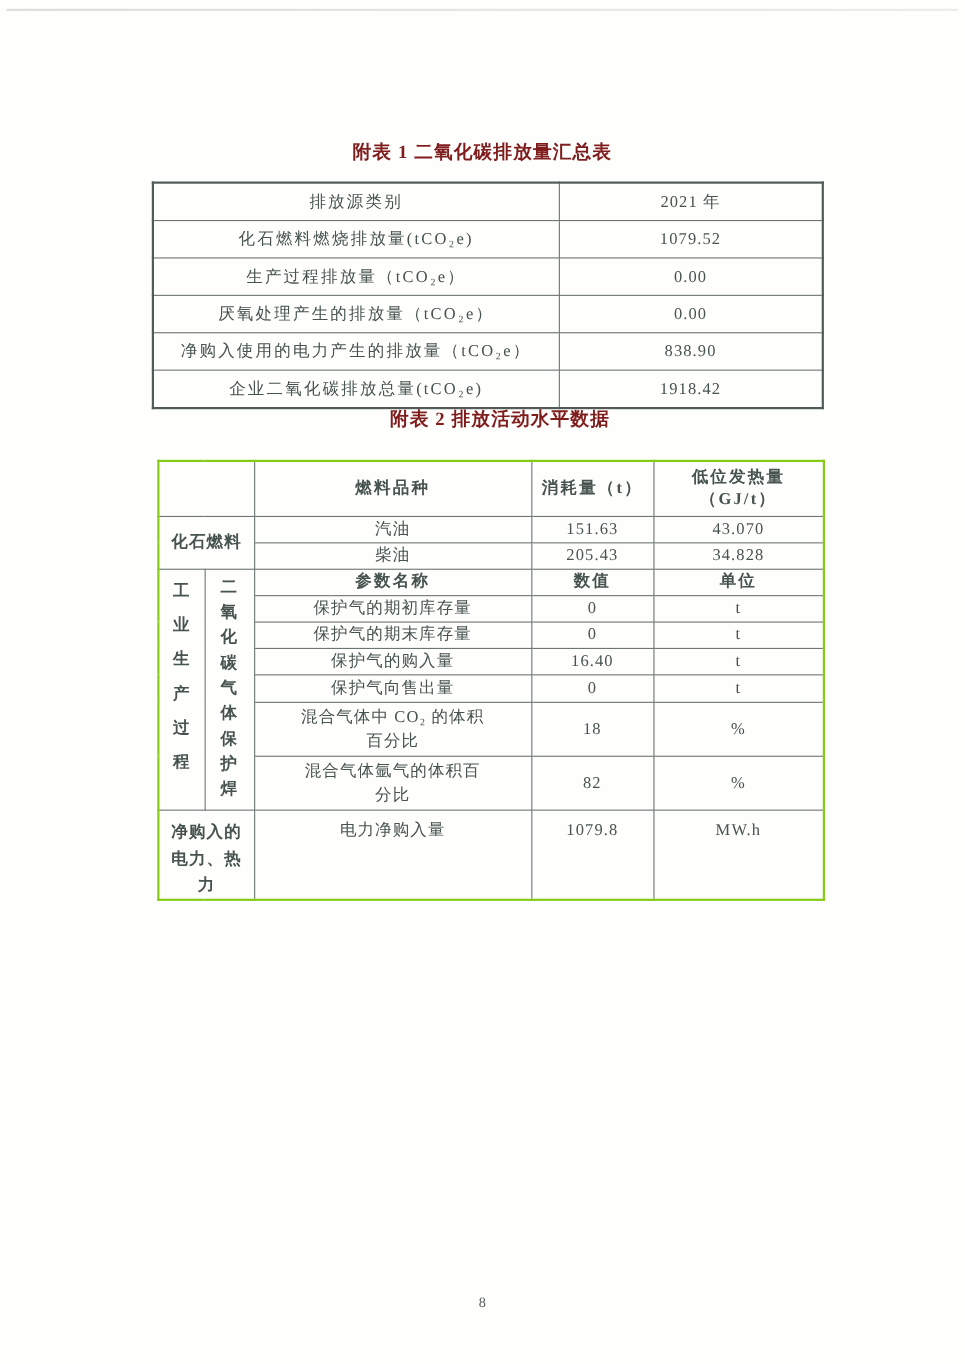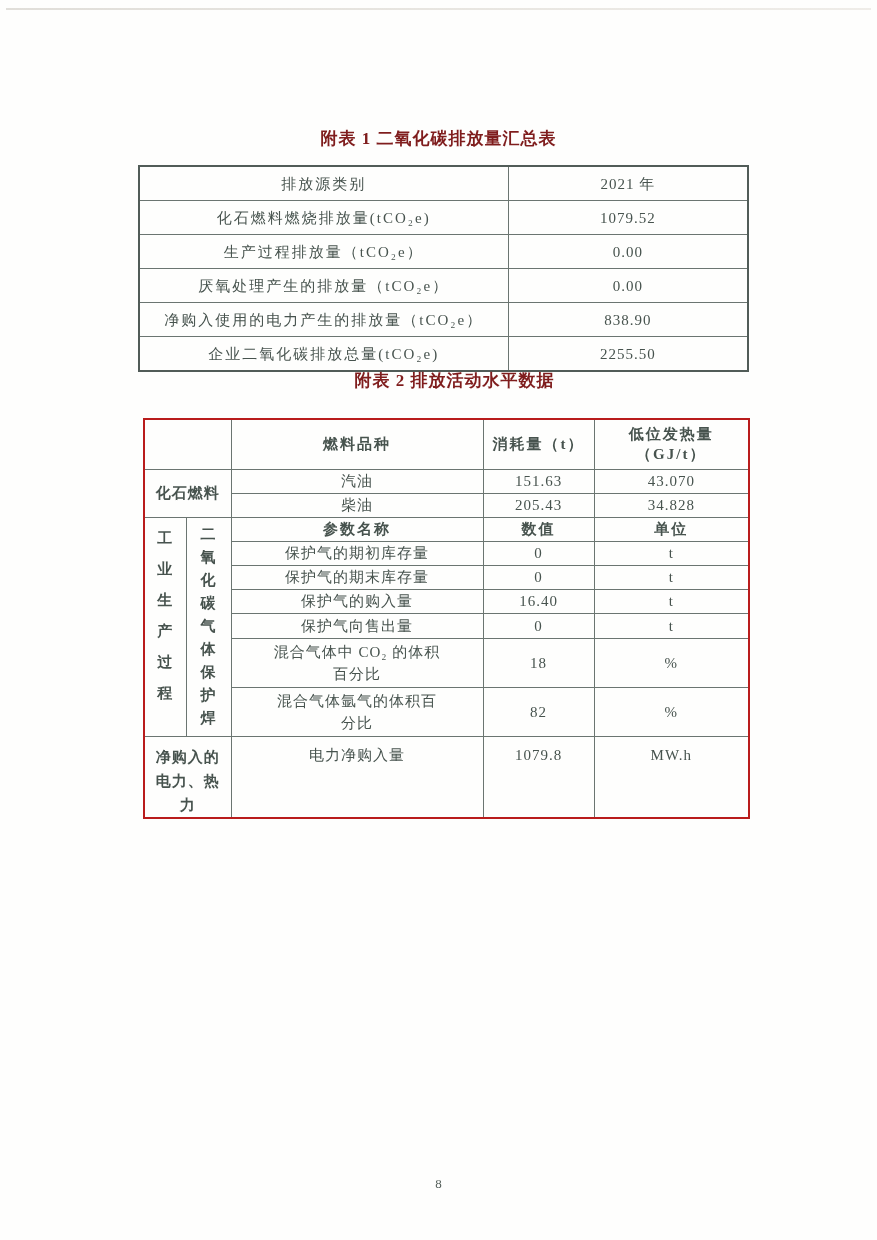--- a/index.html
+++ b/index.html
@@ -35,21 +35,21 @@
   
   #table1{
     left:138px;top:165px;width:609px;
     border:2px solid #515c58;
   }
   #table1 td{height:33px;letter-spacing:2px;}
   #table1 td.val{letter-spacing:1px;}
   
   #table2{
     left:143px;top:418px;width:605px;
-    border:2px solid #b91c1c;
+    border:2px solid #84cc16;
   }
   #table2 td{letter-spacing:1px;}
   #table2 .hdr{font-weight:bold;letter-spacing:2px;}
   .pre{white-space:pre-line;}
   .vlabel{vertical-align:top;padding-top:5px;font-weight:bold;}
   .vtext{
     width:17px;margin:0 auto;
     word-break:break-all;overflow-wrap:anywhere;
     text-align:center;
   }
@@ -93,21 +93,21 @@
     <tr>
       <td>厌氧处理产生的排放量（tCO₂e）</td>
       <td class="val">0.00</td>
     </tr>
     <tr>
       <td>净购入使用的电力产生的排放量（tCO₂e）</td>
       <td class="val">838.90</td>
     </tr>
     <tr>
       <td>企业二氧化碳排放总量(tCO₂e)</td>
-      <td class="val">2255.50</td>
+      <td class="val">1918.42</td>
     </tr>
   </tbody>
     </table>
 
   <h1 id="title2" class="doc-title">附表 2 排放活动水平数据</h1>
 
   <table id="table2">
     <colgroup>
       <col style="width:42px">
         <col style="width:45px">

